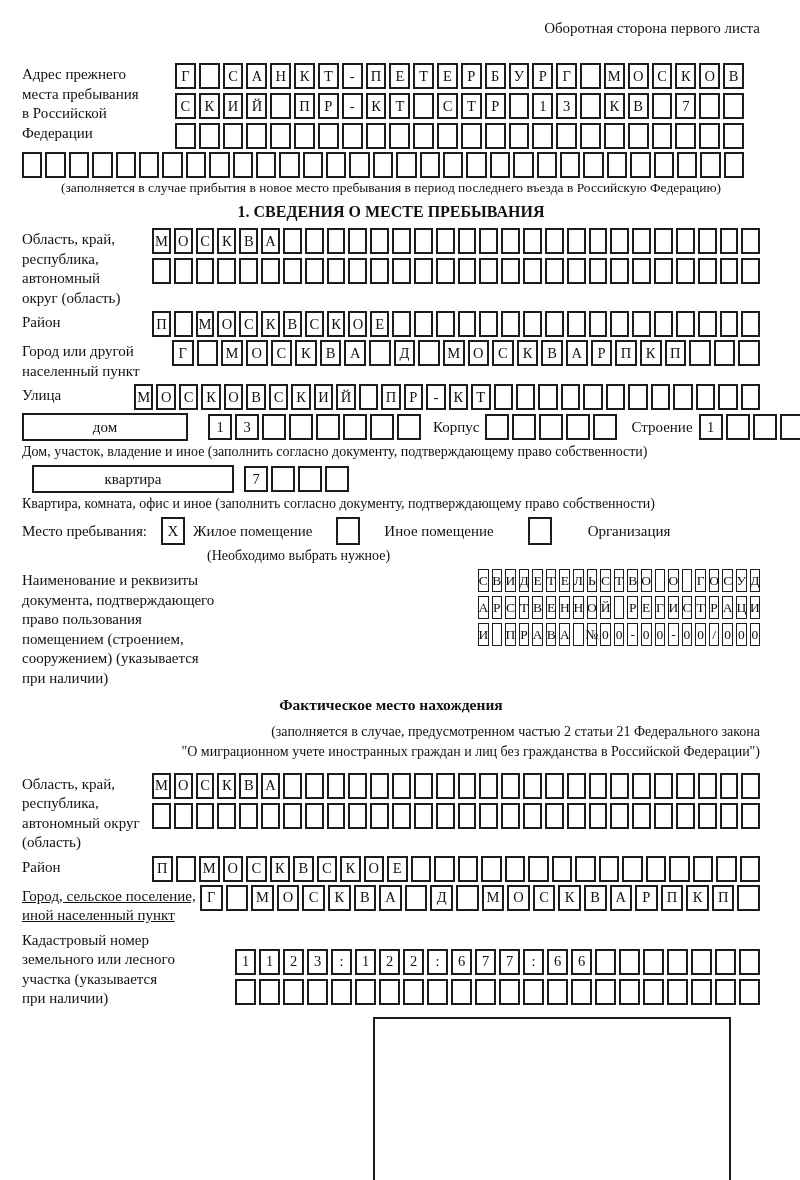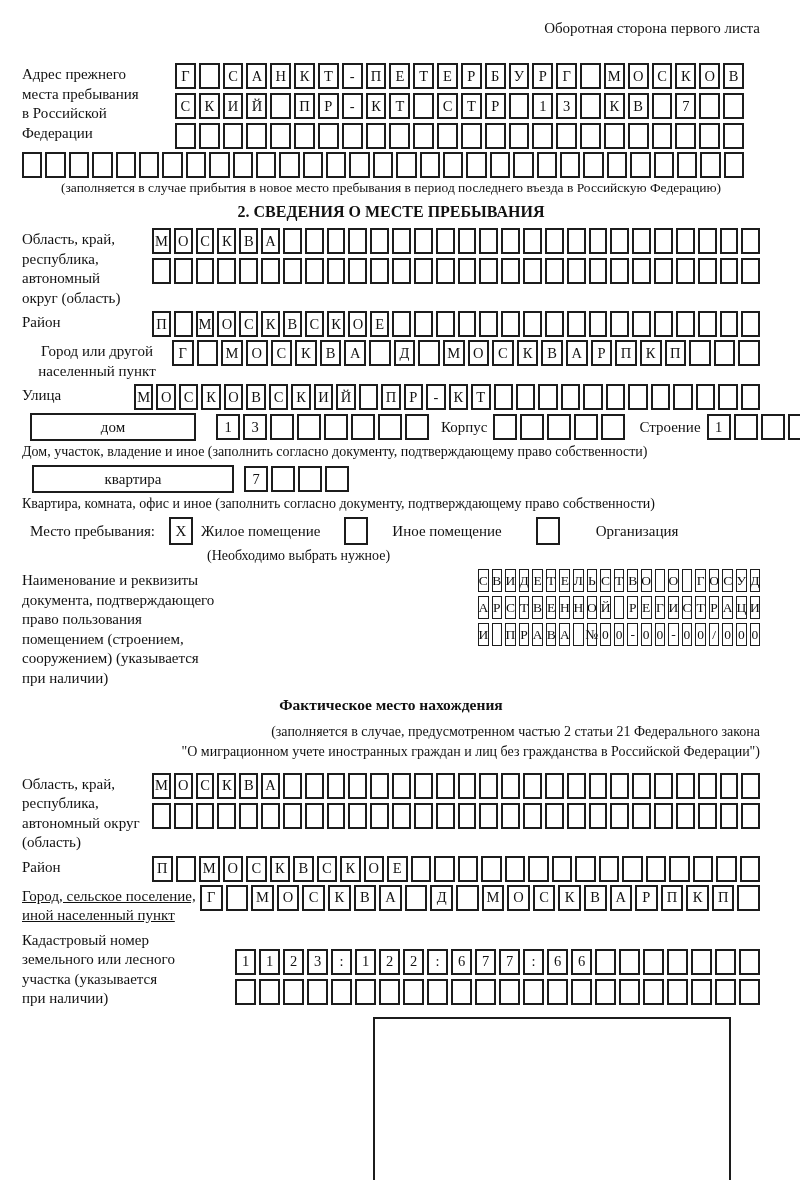--- a/index.html
+++ b/index.html
@@ -23,21 +23,21 @@
   .doc .cell{height:21px;font-size:13.5px;border-width:1.8px;}
   .note{font-size:13.5px;text-align:center;margin:2px 0 4px 0;}
   .note-left{font-size:14px;margin:0 0 5px 0;}
   .sect-title{font-weight:bold;text-align:center;font-size:16px;margin:7px 0 7px 0;}
   .sect-title2{font-weight:bold;text-align:center;font-size:15.5px;margin:8px 0 8px 0;}
   .centernote{font-size:14px;text-align:right;white-space:pre-line;line-height:1.45;margin-bottom:10px;}
   .labelbox{
     border:2px solid #1c1c1c;height:24px;display:flex;align-items:center;
     justify-content:center;background:#fff;flex:none;
   }
-  .inlinerow{display:flex;align-items:center;margin:2px 0 3px 8px;}
+  .inlinerow{display:flex;align-items:center;margin:2px 0 3px 0;}
   .chk{
     flex:none;width:20px;height:24px;border:2px solid #1c1c1c;
     display:flex;align-items:center;justify-content:center;font-size:15px;
   }
   .stampbox{width:354px;height:170px;border:2px solid #1c1c1c;margin:8px 0 6px 351px;}
 </style>
 </head>
 <body>
 
 <div class="hdr">Оборотная сторона первого листа</div>
@@ -156,21 +156,21 @@
     <span class="cell"></span>
     <span class="cell"></span>
     <span class="cell"></span>
     <span class="cell"></span>
     <span class="cell"></span>
     <span class="cell"></span>
     <span class="cell"></span>
   </div>
 <div class="note">(заполняется в случае прибытия в новое место пребывания в период последнего въезда в Российскую Федерацию)</div>
 
-<div class="sect-title">2. СВЕДЕНИЯ О МЕСТЕ ПРЕБЫВАНИЯ</div>
+<div class="sect-title">1. СВЕДЕНИЯ О МЕСТЕ ПРЕБЫВАНИЯ</div>
 
 <div class="frow">
   <div class="flabel" style="width:130px;">Область, край,
 республика,
 автономный
 округ (область)</div>
   <div class="rowscol">
     <div class="cellrow">
         <span class="cell">М</span>
         <span class="cell">О</span>
@@ -262,21 +262,21 @@
       <span class="cell"></span>
       <span class="cell"></span>
       <span class="cell"></span>
       <span class="cell"></span>
       <span class="cell"></span>
       <span class="cell"></span>
     </div>
 </div>
 
 <div class="frow">
-  <div class="flabel" style="width:150px;text-align:center;">Город или другой
+  <div class="flabel" style="width:150px;">Город или другой
 населенный пункт</div>
   <div class="cellrow">
       <span class="cell">Г</span>
       <span class="cell"></span>
       <span class="cell">М</span>
       <span class="cell">О</span>
       <span class="cell">С</span>
       <span class="cell">К</span>
       <span class="cell">В</span>
       <span class="cell">А</span>

